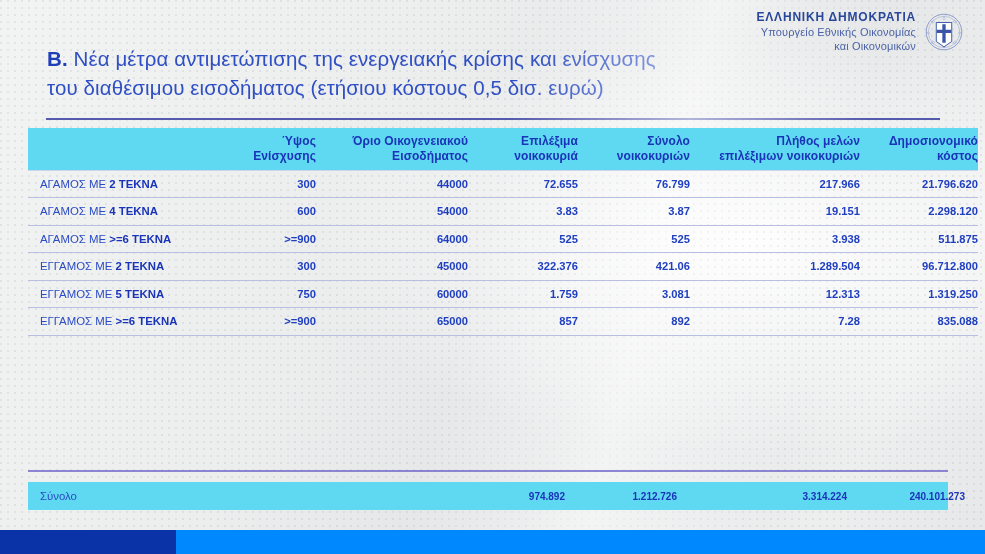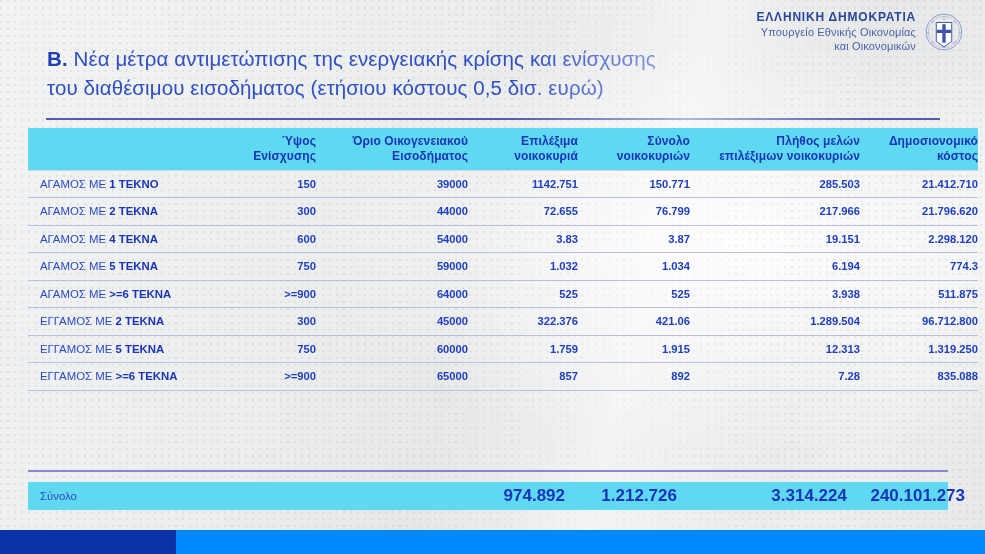--- a/index.html
+++ b/index.html
@@ -200,21 +200,21 @@
     z-index: 3;
   }
   .total-bar table {
     width: 920px;
     border-collapse: collapse;
     table-layout: fixed;
     height: 28px;
   }
   .total-bar td {
     color: #1934b8;
-    font-size: 17px;
+    font-size: 10px;
     font-weight: bold;
     text-align: right;
     padding-right: 13px;
     white-space: nowrap;
   }
   .total-bar td.col-label {
     text-align: left;
     padding-left: 12px;
   }
 
@@ -292,56 +292,38 @@
           <th>Ύψος<br>Ενίσχυσης</th>
           <th>Όριο Οικογενειακού<br>Εισοδήματος</th>
           <th>Επιλέξιμα<br>νοικοκυριά</th>
           <th>Σύνολο<br>νοικοκυριών</th>
           <th>Πλήθος μελών<br>επιλέξιμων νοικοκυριών</th>
           <th>Δημοσιονομικό<br>κόστος</th>
         </tr>
       </thead>
       <tbody id="table-body">
           <tr class="data-row">
-            <td class="col-label"><span>ΑΓΑΜΟΣ ΜΕ </span><b>1 ΤΕΚΝΟ</b></td>
-            <td class="num">150</td>
-            <td class="num">39000</td>
-            <td class="num">1142.751</td>
-            <td class="num">150.771</td>
-            <td class="num">285.503</td>
-            <td class="num">21.412.710</td>
-          </tr>
-          <tr class="data-row">
             <td class="col-label"><span>ΑΓΑΜΟΣ ΜΕ </span><b>2 ΤΕΚΝΑ</b></td>
             <td class="num">300</td>
             <td class="num">44000</td>
             <td class="num">72.655</td>
             <td class="num">76.799</td>
             <td class="num">217.966</td>
             <td class="num">21.796.620</td>
           </tr>
           <tr class="data-row">
             <td class="col-label"><span>ΑΓΑΜΟΣ ΜΕ </span><b>4 ΤΕΚΝΑ</b></td>
             <td class="num">600</td>
             <td class="num">54000</td>
             <td class="num">3.83</td>
             <td class="num">3.87</td>
             <td class="num">19.151</td>
             <td class="num">2.298.120</td>
           </tr>
           <tr class="data-row">
-            <td class="col-label"><span>ΑΓΑΜΟΣ ΜΕ </span><b>5 ΤΕΚΝΑ</b></td>
-            <td class="num">750</td>
-            <td class="num">59000</td>
-            <td class="num">1.032</td>
-            <td class="num">1.034</td>
-            <td class="num">6.194</td>
-            <td class="num">774.3</td>
-          </tr>
-          <tr class="data-row">
             <td class="col-label"><span>ΑΓΑΜΟΣ ΜΕ </span><b>&gt;=6 ΤΕΚΝΑ</b></td>
             <td class="num">&gt;=900</td>
             <td class="num">64000</td>
             <td class="num">525</td>
             <td class="num">525</td>
             <td class="num">3.938</td>
             <td class="num">511.875</td>
           </tr>
           <tr class="data-row">
             <td class="col-label"><span>ΕΓΓΑΜΟΣ ΜΕ </span><b>2 ΤΕΚΝΑ</b></td>
@@ -350,21 +332,21 @@
             <td class="num">322.376</td>
             <td class="num">421.06</td>
             <td class="num">1.289.504</td>
             <td class="num">96.712.800</td>
           </tr>
           <tr class="data-row">
             <td class="col-label"><span>ΕΓΓΑΜΟΣ ΜΕ </span><b>5 ΤΕΚΝΑ</b></td>
             <td class="num">750</td>
             <td class="num">60000</td>
             <td class="num">1.759</td>
-            <td class="num">1.915</td>
+            <td class="num">3.081</td>
             <td class="num">12.313</td>
             <td class="num">1.319.250</td>
           </tr>
           <tr class="data-row">
             <td class="col-label"><span>ΕΓΓΑΜΟΣ ΜΕ </span><b>&gt;=6 ΤΕΚΝΑ</b></td>
             <td class="num">&gt;=900</td>
             <td class="num">65000</td>
             <td class="num">857</td>
             <td class="num">892</td>
             <td class="num">7.28</td>

